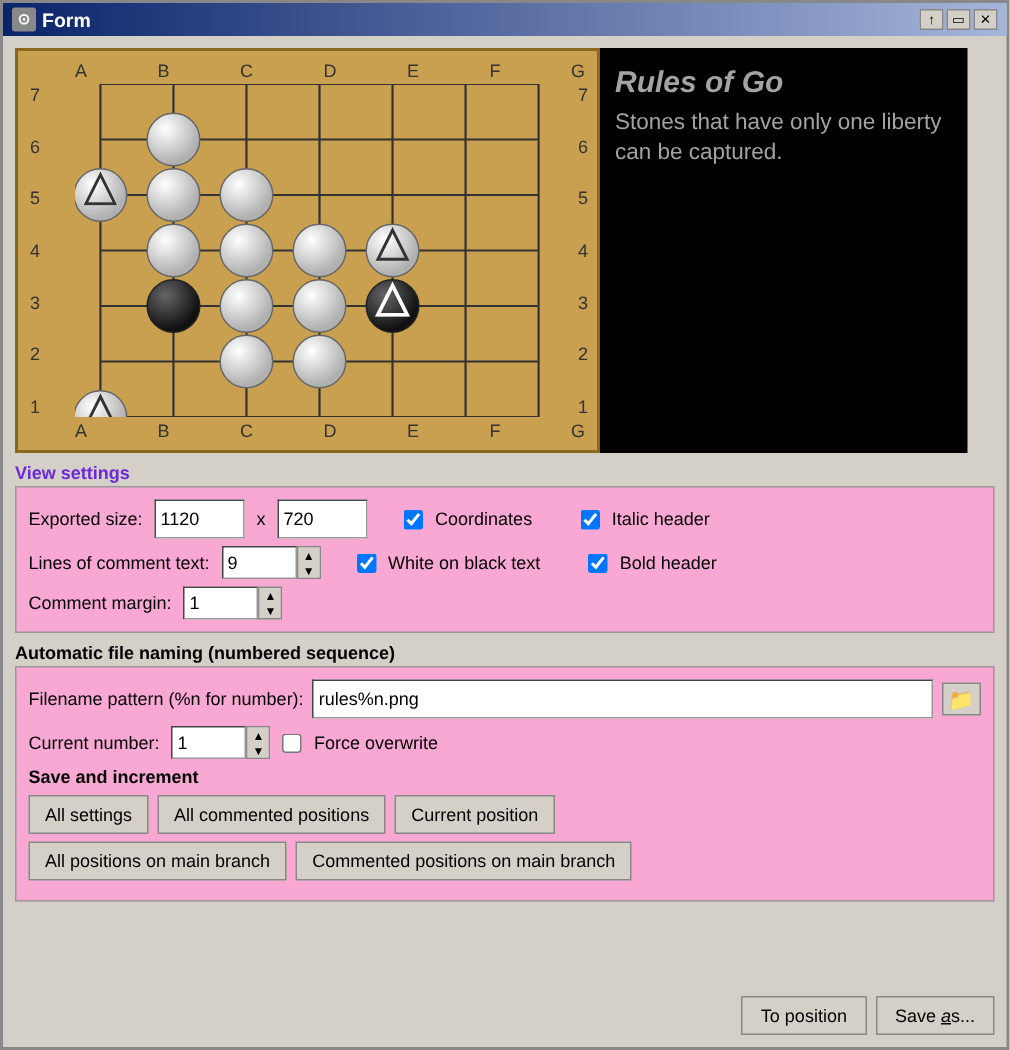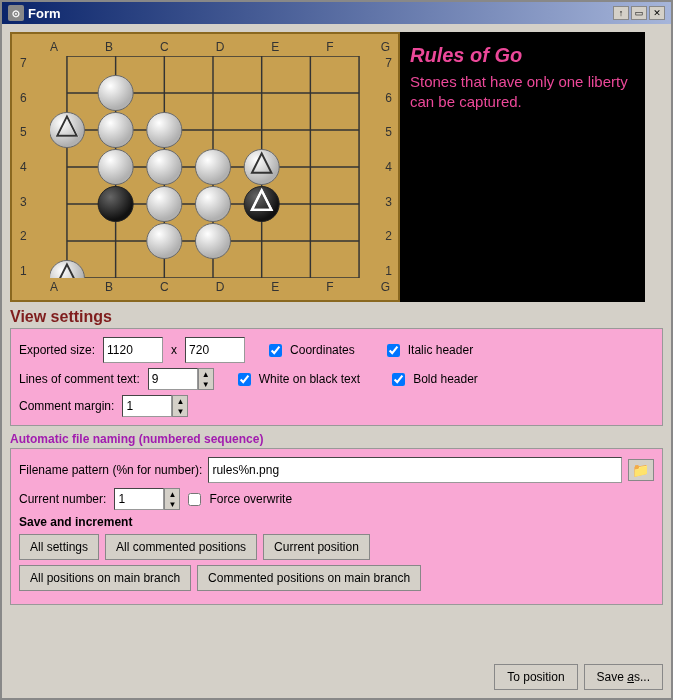--- a/index.html
+++ b/index.html
@@ -79,21 +79,21 @@
       width: 390px;
       height: 270px;
       background: #c8a050;
       position: relative;
       border: 2px solid #8a6820;
     }
     .comment-area {
       width: 245px;
       height: 270px;
       background: #000;
-      color: #ec4899;
+      color: #a3a3a3;
       padding: 10px;
       font-size: 15px;
       line-height: 1.3;
     }
     .comment-area .title {
       font-size: 20px;
       font-weight: bold;
       font-style: italic;
       margin-bottom: 4px;
     }
@@ -146,23 +146,23 @@
       left: 38px;
       right: 22px;
       bottom: 22px;
     }
     .board-grid svg {
       width: 100%;
       height: 100%;
     }
     
     .section-label {
-      font-size: 16px;
+      font-size: 12px;
       font-weight: bold;
-      color: #7f1d1d;
+      color: #6d28d9;
       margin-bottom: 2px;
     }
     .settings-box {
       border: 1px solid #999;
       padding: 8px;
       background: #f9a8d4;
     }
     .settings-row {
       display: flex;
       align-items: center;
@@ -211,21 +211,21 @@
       background: #d4d0c8;
       padding: 0;
     }
     .checkbox-label {
       font-size: 12px;
     }
     
     .file-section-label {
       font-size: 12px;
       font-weight: bold;
-      color: #a21caf;
+      color: #000000;
       background: #d4d0c8;
       margin-bottom: 2px;
     }
     .filename-row {
       display: flex;
       align-items: center;
       gap: 6px;
       margin-bottom: 5px;
     }
     .filename-input {

